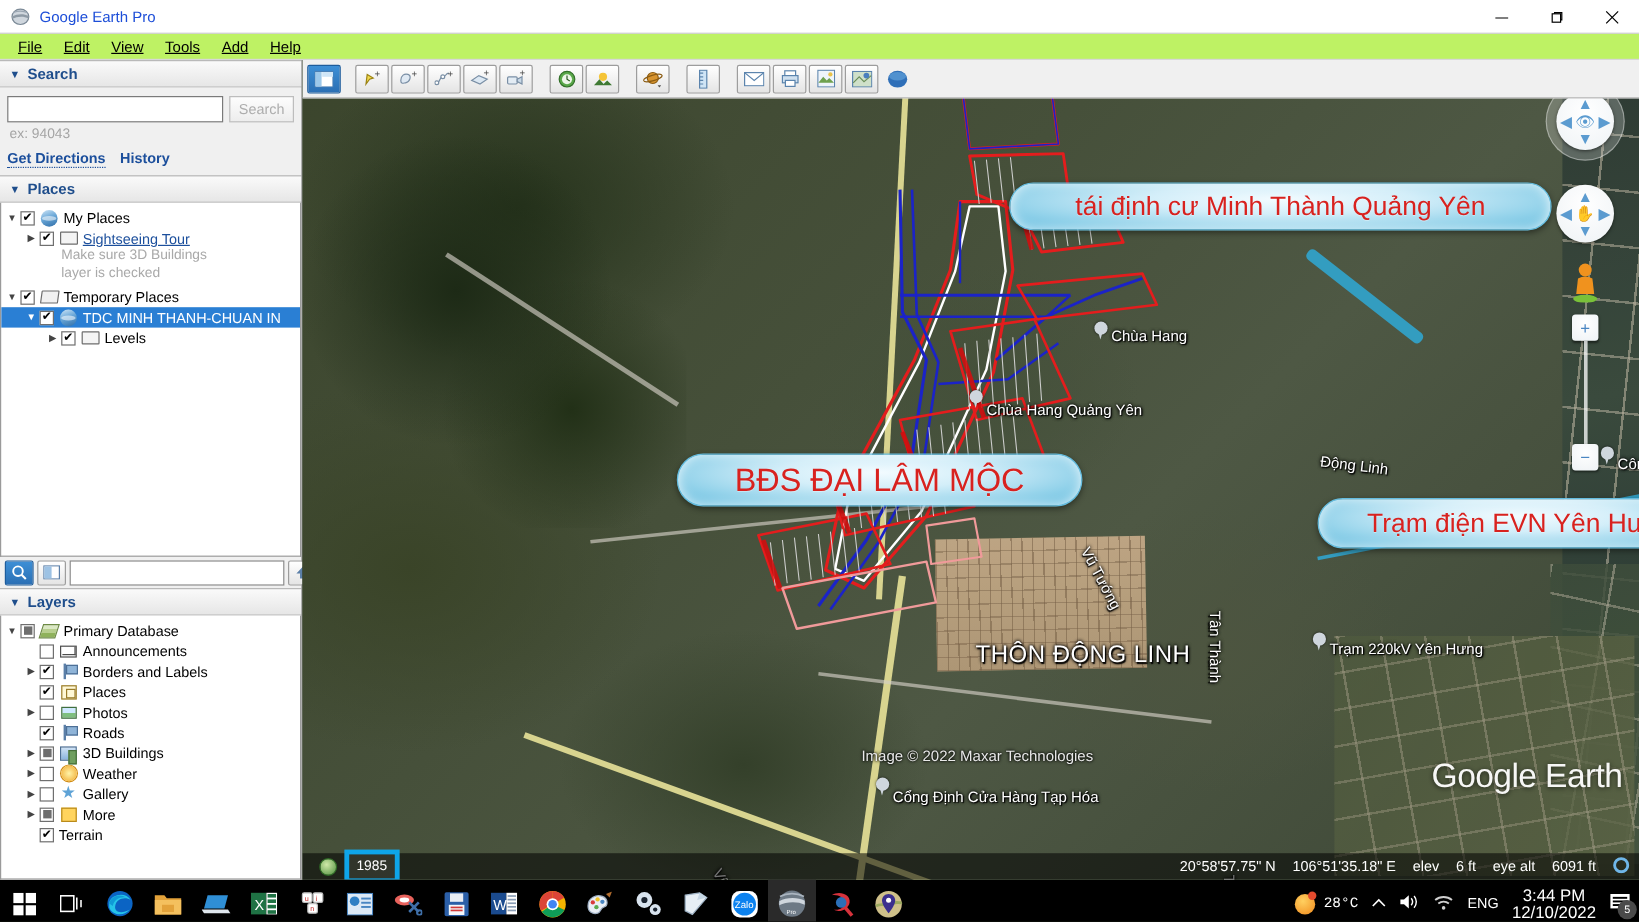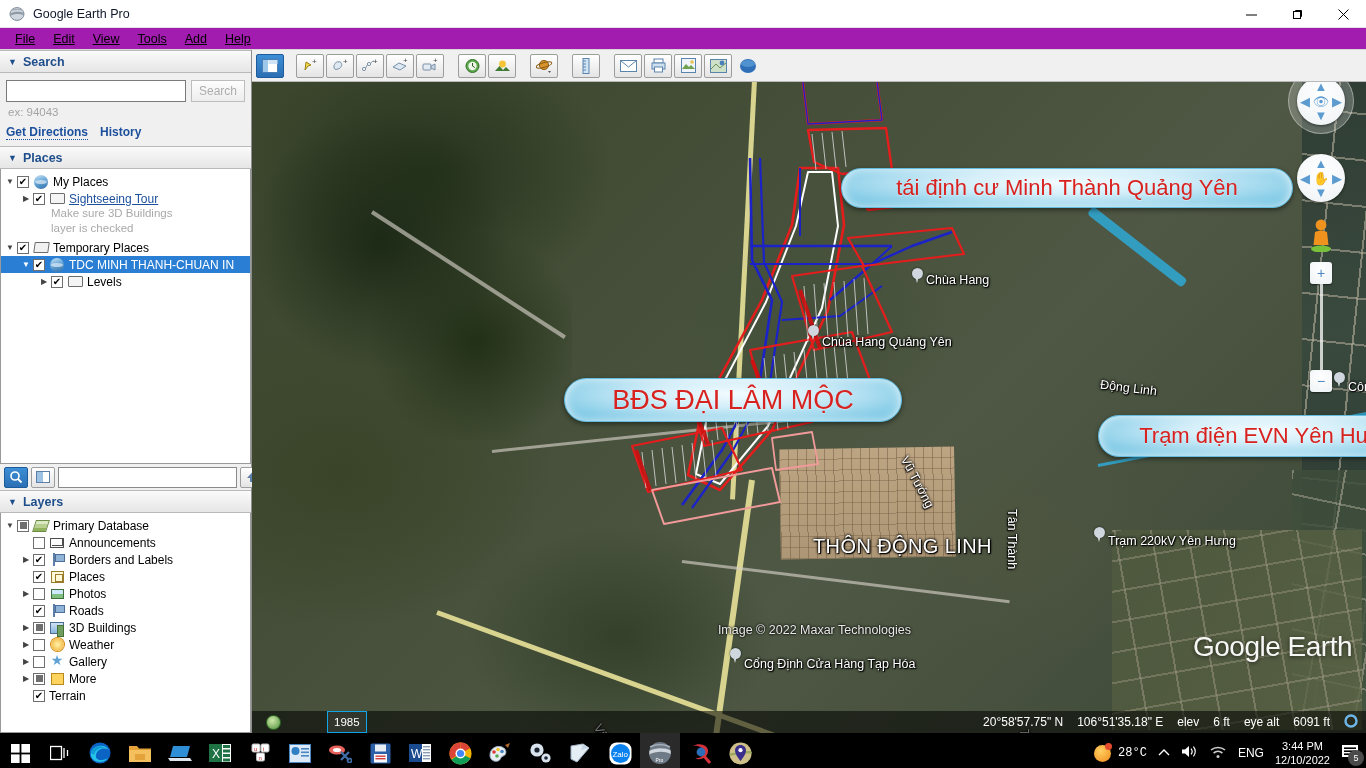--- a/index.html
+++ b/index.html
@@ -10,27 +10,27 @@
     background:#000;
     -webkit-font-smoothing:antialiased;
   }
 
   
   #titlebar{
     height:28px; background:#ffffff; display:flex; align-items:center;
     border-bottom:1px solid #e2e2e2; position:relative;
   }
   #titlebar .app-icon{ width:16px;height:16px;margin:0 8px 0 9px; flex:none; }
-  #titlebar .title{ font-size:12.5px; color:#0f172a; }
+  #titlebar .title{ font-size:12.5px; color:#1d4ed8; }
   .win-btns{ position:absolute; right:0; top:0; height:28px; display:flex; }
   .win-btn{ width:46px;height:28px;display:flex;align-items:center;justify-content:center;
             font-size:13px;color:#111; }
 
   
-  #menubar{ height:22px; background:#a21caf; display:flex; align-items:center;
+  #menubar{ height:22px; background:#bef264; display:flex; align-items:center;
             padding-left:6px; border-bottom:1px solid #d7d7d7; }
   #menubar .mi{ padding:2px 9px; font-size:12.5px; color:#000; }
   #menubar .mi u{ text-decoration:underline; }
 
   
   #main{ display:flex; height:683px; background:#f0f0f0; }
 
   
   #sidebar{ width:252px; flex:none; background:#f0f0f0; display:flex; flex-direction:column;
             border-right:1px solid #8e8e8e; }
@@ -220,38 +220,38 @@
   .zline{ width:3px; height:86px; background:rgba(255,255,255,.75); }
 
   
   #mapstatus{ position:absolute; left:0; right:0; bottom:0; height:22px;
     background:rgba(0,0,0,.55); color:#fff; font-size:12px;
     display:flex; align-items:center; }
   #mapstatus .coords{ margin-left:auto; display:flex; align-items:center; gap:14px; padding-right:8px;}
   .histbtn{ display:flex; align-items:center; gap:6px; margin-left:14px; }
   .clockico{ width:15px;height:15px;border-radius:50%;
     background:radial-gradient(circle at 40% 35%,#cfe9a8,#4e8f3d); border:1px solid #2f6a26;}
-  .yearbox{ border:1px solid #0ea5e9; background:rgba(255,255,255,.08); padding:4px 6px;
-    font-size:11.5px; color:#fff;margin-left:40px; }
+  .yearbox{ border:4px solid #0ea5e9; background:rgba(255,255,255,.08); padding:4px 6px;
+    font-size:11.5px; color:#fff; }
   .credit{ position:absolute; right:455px; bottom:96px; color:#e9e9e9; font-size:12.5px;
     text-shadow:0 0 3px #000,0 0 2px #000; }
   .gewm{ position:absolute; right:14px; bottom:70px; color:#fff; font-size:28px;
     letter-spacing:-.5px; text-shadow:0 1px 4px rgba(0,0,0,.7); opacity:.95;
     font-family:"Liberation Sans",sans-serif; }
 
   
   #taskbar{ height:40px; background:#000; display:flex; align-items:center; color:#fff; }
   .tb-item{ width:40px;height:40px; display:flex; align-items:center; justify-content:center;
             position:relative; }
   .tb-item.active{ background:#2a2a2a; }
   .tb-item.running:after{ content:""; position:absolute; left:8px; right:8px; bottom:1px;
             height:2px; background:#6fb6e8; border-radius:1px; }
   .tray{ margin-left:auto; display:flex; align-items:center; gap:11px; padding-right:6px;
          font-size:12px; }
-  .clock{ text-align:center; line-height:14px; font-size:11px; }
+  .clock{ text-align:center; line-height:14px; font-size:14px; }
   .tempgrp{ display:flex; align-items:center; gap:7px;font-family:Liberation Mono, monospace; }
   .wicon{ width:17px;height:17px;border-radius:50%;
     background:radial-gradient(circle at 40% 35%,#ffd060,#f08a1c); position:relative;}
   .wicon:after{ content:""; position:absolute; right:-1px; top:-2px; width:7px;height:7px;
     border-radius:50%; background:#e44b2e;}
   .badge{ width:16px;height:16px;border-radius:50%; background:#4a4a4a; color:#fff;
     font-size:9px; display:flex; align-items:center; justify-content:center;
     position:absolute; right:-4px; bottom:-3px; }
 </style>
 </head>
@@ -685,21 +685,21 @@
           <path d="M500 310 L516 352"></path>
           <path d="M442 358 L456 394"></path>
           <path d="M384 400 L398 440"></path>
           <path d="M600 130 L608 158"></path>
         </g>
       </svg>
 
       <div class="leader" style="left:838px;top:155px;width:120px;height:10px;transform:rotate(38deg);transform-origin:left;border-radius:4px;"></div>
       <div class="leader" style="left:846px;top:414px;width:300px;height:3px;transform:rotate(-11deg);transform-origin:left;"></div>
 
-      <div class="callout" style="left:589px;top:118px;width:452px;height:40px;font-size:22px;">
+      <div class="callout" style="left:589px;top:102px;width:452px;height:40px;font-size:22px;">
         <span>tái định cư Minh Thành Quảng Yên</span>
       </div>
       <div class="callout" style="left:312px;top:328px;width:338px;height:44px;font-size:27px;">
         <span>BĐS ĐẠI LÂM MỘC</span>
       </div>
       <div class="callout" style="left:846px;top:365px;width:338px;height:42px;font-size:22px;">
         <span>Trạm điện EVN Yên Hưng</span>
       </div>
 
       <div class="pin" style="left:660px;top:218px;"></div>

